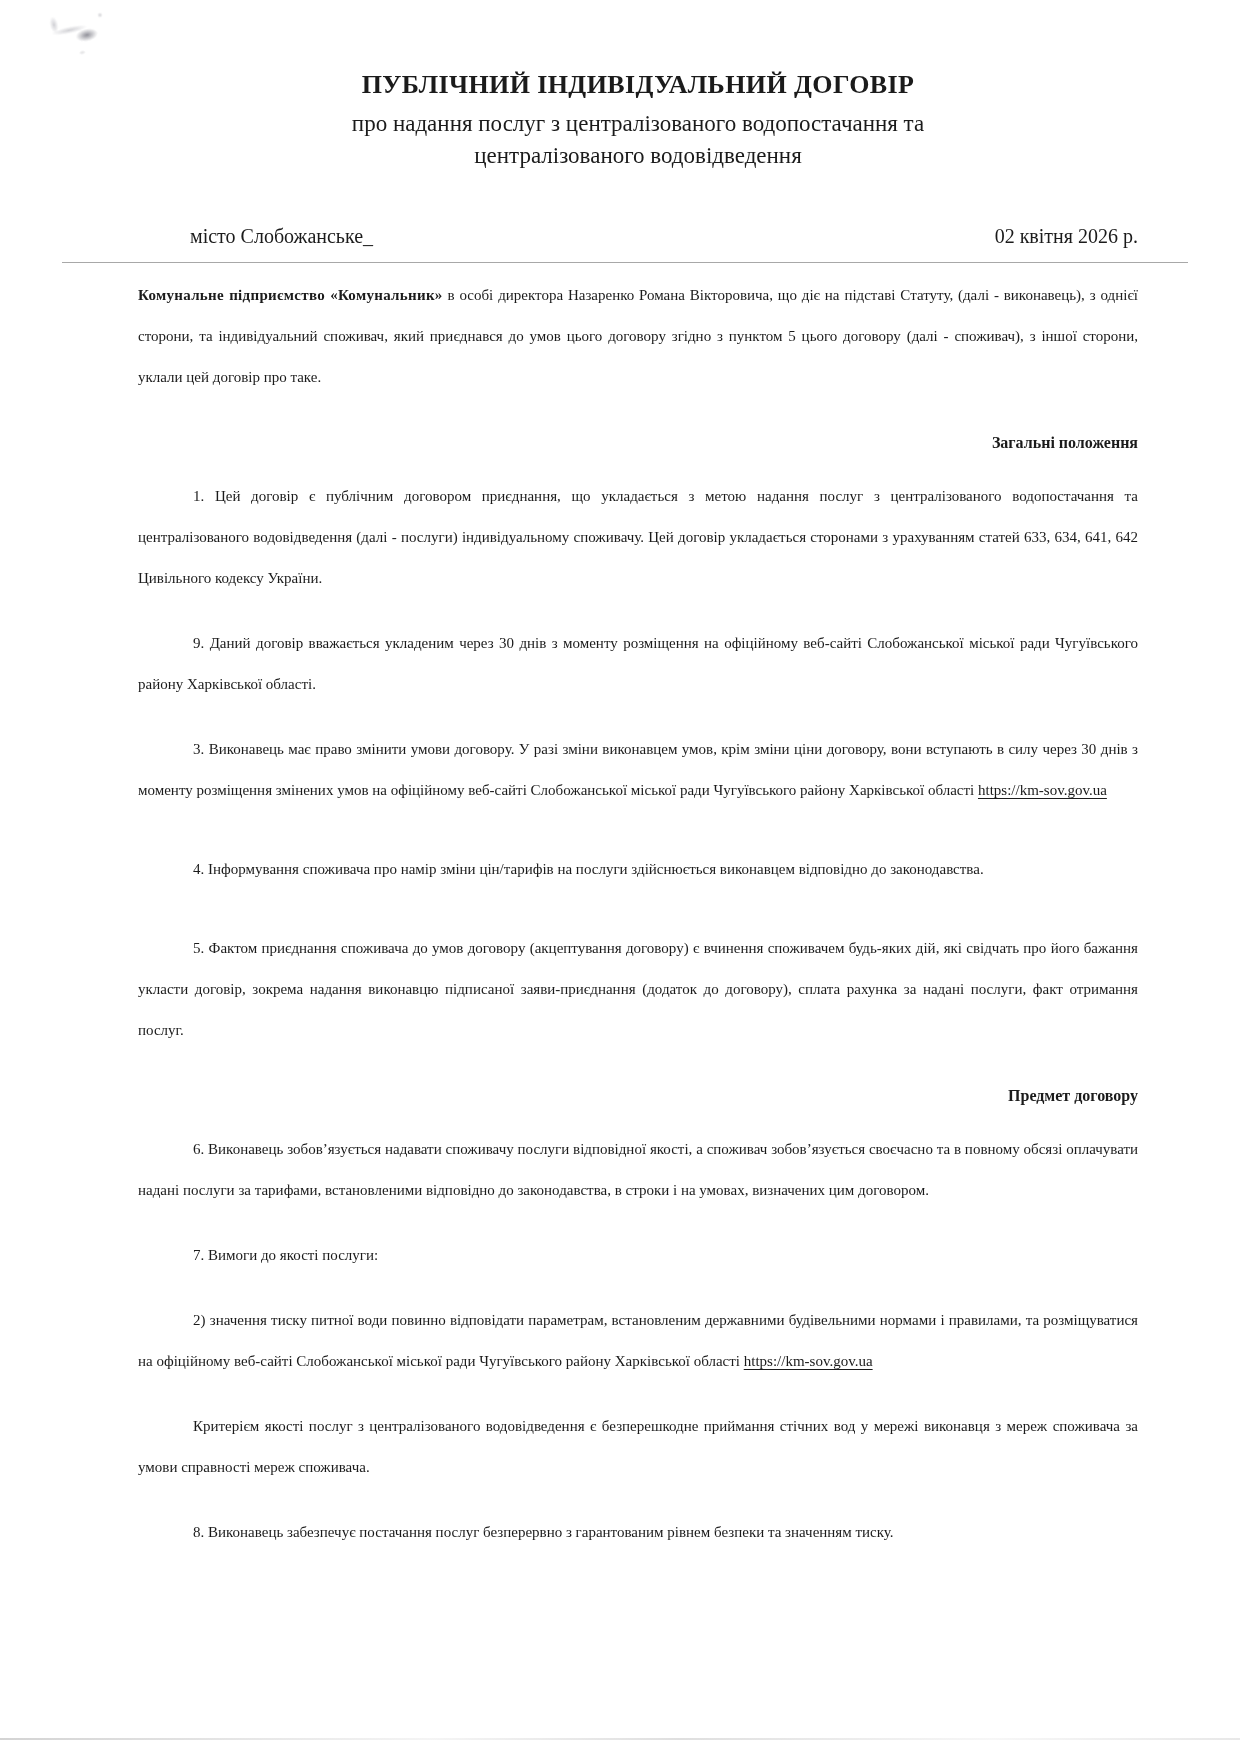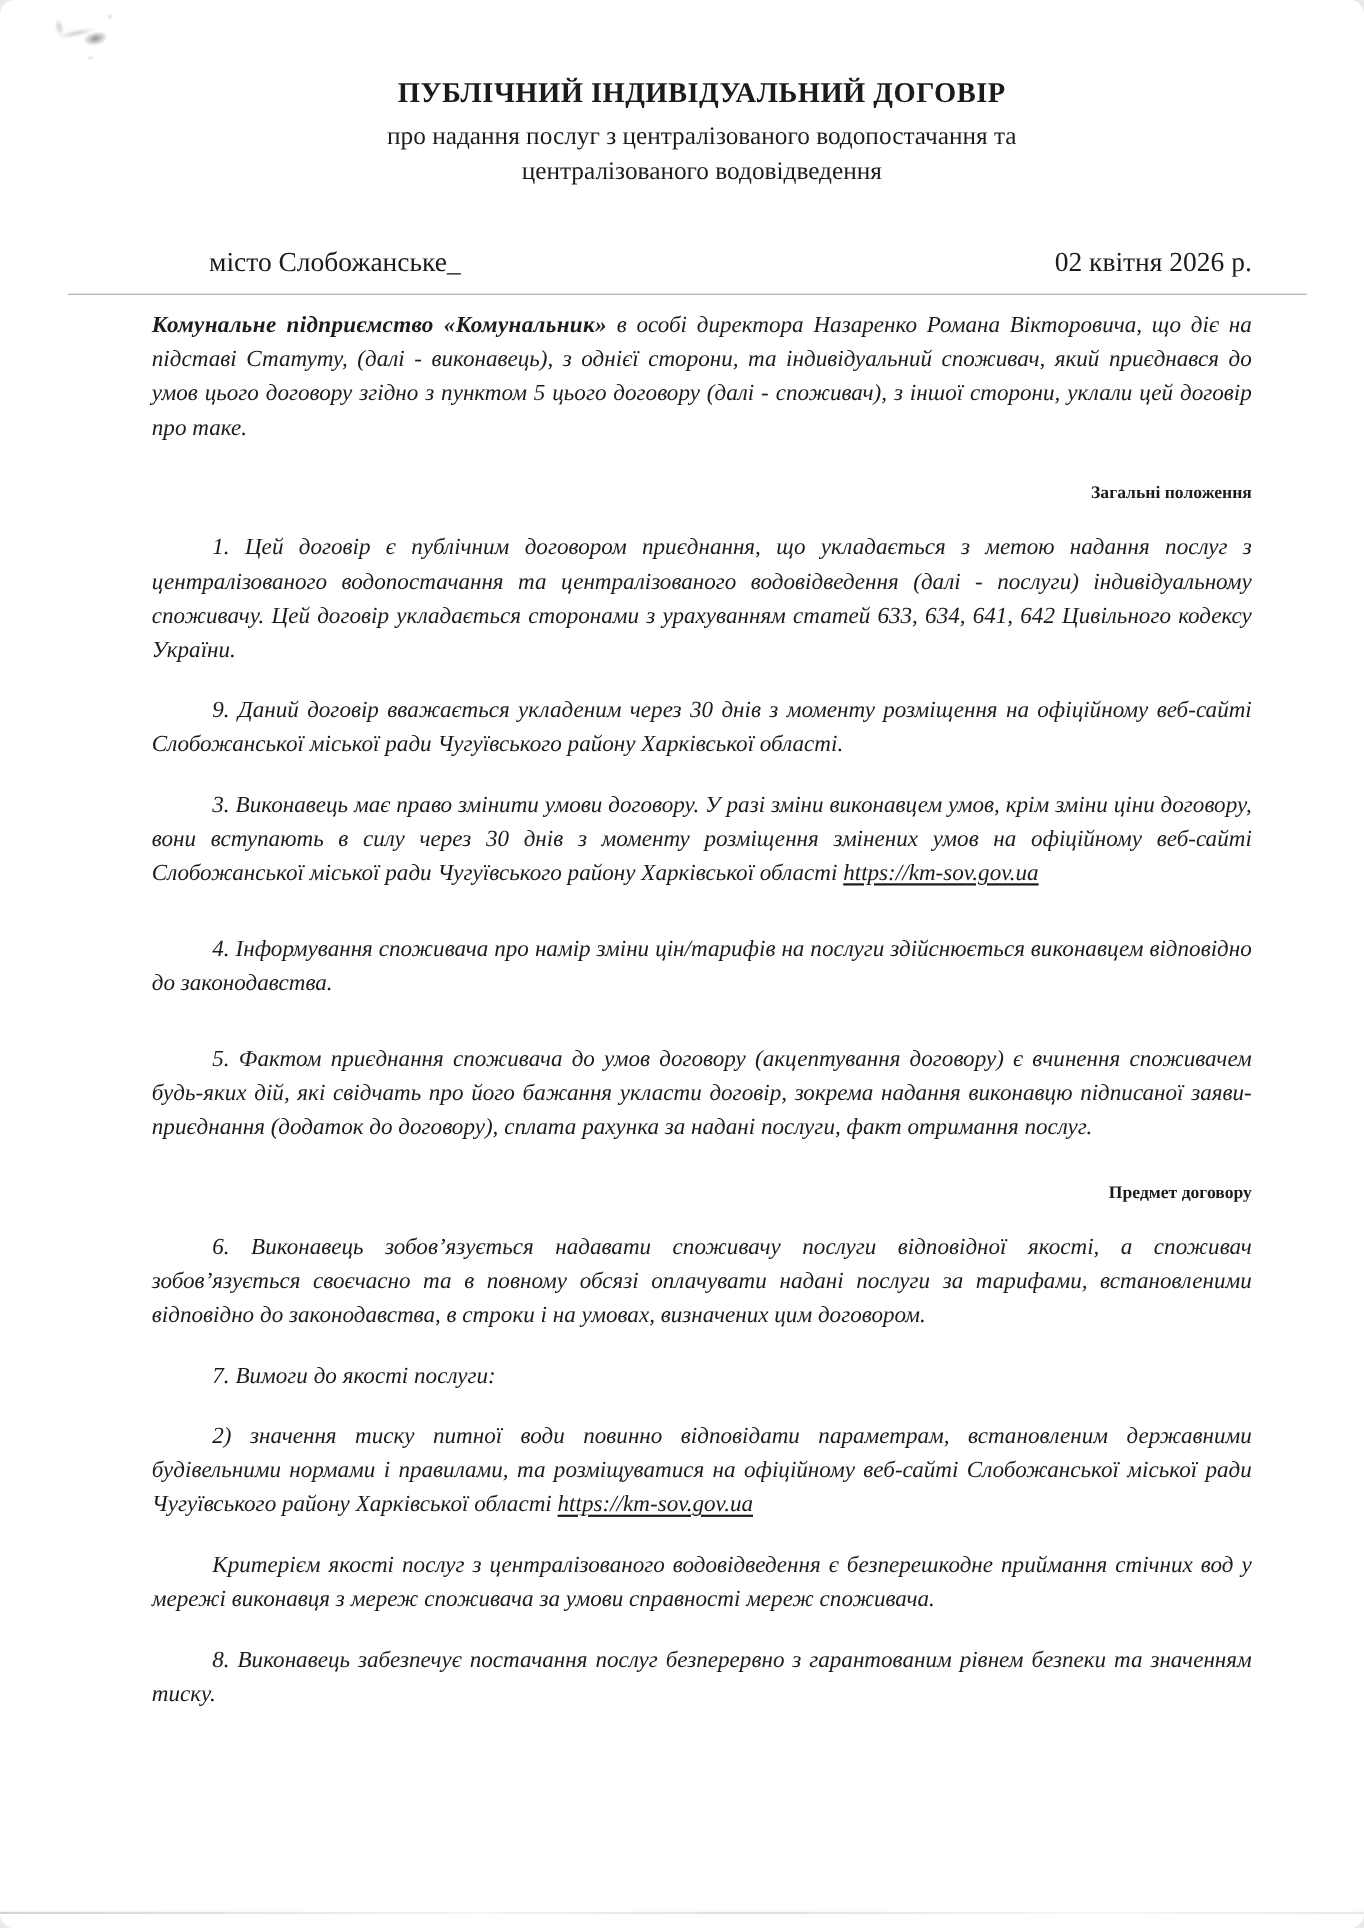--- a/index.html
+++ b/index.html
@@ -5,59 +5,57 @@
   html, body { margin: 0; padding: 0; background: #e9e9e9; }
   .page {
     position: relative;
     width: 1240px;
     height: 1753px;
     margin: 0 auto;
     background: #ffffff;
     color: #1b1b1b;
     font-family: "Liberation Serif", "DejaVu Serif", serif;
     overflow: hidden;
-    border-radius: 13px;
   }
   .doc { padding: 70px 102px 0 138px; }
 
   .doc-title {
     margin: 0 0 8px 0;
     text-align: center;
     font-size: 26px;
     font-weight: 700;
     letter-spacing: 0.4px;
   }
   .doc-subtitle {
     text-align: center;
     font-size: 23px;
     line-height: 1.38;
     margin: 0 0 54px 0;
   }
   .place-date {
     display: flex;
     justify-content: space-between;
     align-items: flex-start;
-    font-size: 25px;
+    font-size: 20px;
     margin: 0;
   }
   .place { padding-left: 52px; }
 
   .rule {
     border: none;
     border-top: 1.5px solid #a8a8a8;
     margin: 14px -50px 4px -76px;
   }
 
   .body-p {
-    font-size: 21px;
-    line-height: 31px;
+    font-size: 15px;
+    line-height: 41px;
     text-align: justify;
     text-indent: 55px;
     margin: 24px 0;
-    font-style: italic;
   }
   .intro-p { text-indent: 0; margin-top: 12px; }
   .intro-p b { letter-spacing: 0.3px; }
 
   .section-heading {
     text-align: right;
     font-size: 16px;
     font-weight: 700;
     margin: 36px 0 20px 0;
   }

